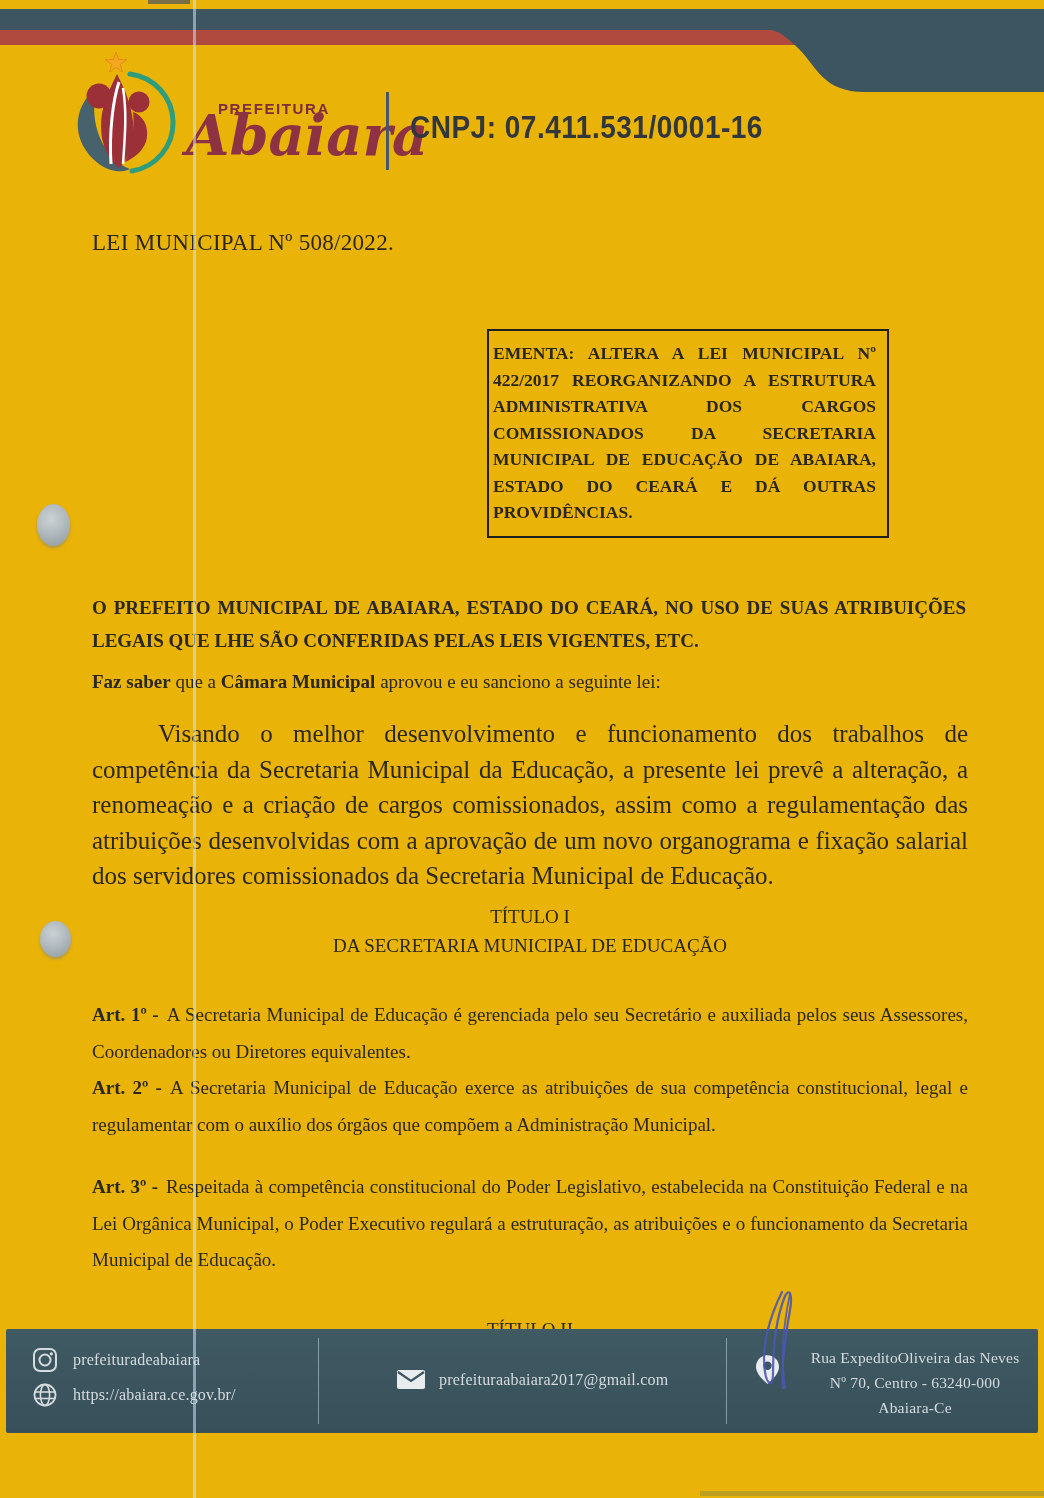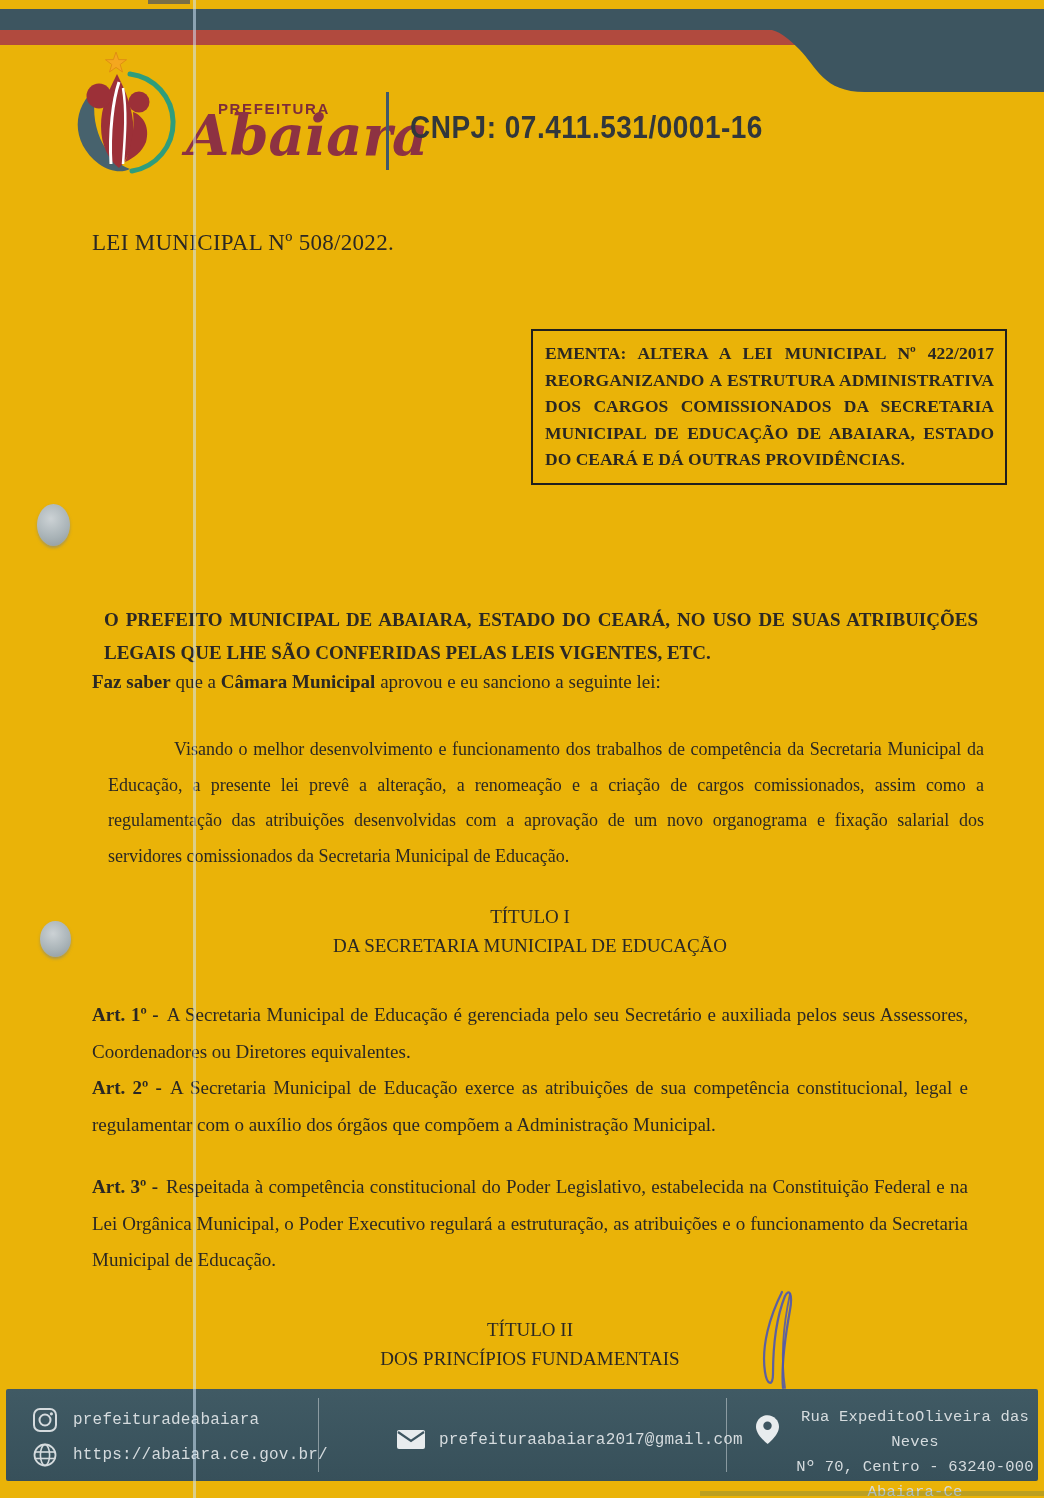--- a/index.html
+++ b/index.html
@@ -28,47 +28,47 @@
   
   .hole{position:absolute;border-radius:50%;
     background:radial-gradient(circle at 42% 35%,#ccd2d5 0%,#aab4b8 55%,#8d989d 100%);
     box-shadow:0 2px 3px rgba(120,130,135,.55);}
   .hole-1{left:37px;top:504px;width:33px;height:42px;}
   .hole-2{left:40px;top:921px;width:31px;height:36px;}
 
   
   .law-number{position:absolute;left:92px;top:230px;font-size:23px;letter-spacing:.3px;}
   .ementa-box{
-    position:absolute;left:487px;top:329px;width:476px;box-sizing:border-box;
-    border:2px solid #1f1f1f;padding:9px 11px 10px 12px;
+    position:absolute;left:487px;top:329px;width:402px;box-sizing:border-box;
+    border:2px solid #1f1f1f;padding:9px 11px 10px 4px;
     font-weight:700;font-size:17.5px;line-height:26.5px;
-    text-align:justify;color:#2a2722;margin-left:44px;
+    text-align:justify;color:#2a2722;
   }
-  .preamble{position:absolute;left:92px;top:591px;width:874px;margin:12px;
+  .preamble{position:absolute;left:92px;top:591px;width:874px;margin:0;
     font-weight:700;font-size:19px;line-height:33px;text-align:justify;}
   .faz-saber{position:absolute;left:92px;top:671px;width:874px;margin:0;font-size:19px;}
-  .intro{position:absolute;left:92px;top:716px;width:876px;margin:16px;
-    font-size:18px;line-height:35.5px;text-align:justify;text-indent:66px;}
+  .intro{position:absolute;left:92px;top:716px;width:876px;margin:0;
+    font-size:25px;line-height:35.5px;text-align:justify;text-indent:66px;}
   .titulo{position:absolute;left:92px;width:876px;text-align:center;
     font-weight:400;font-size:19px;line-height:29px;}
   .t1{top:902px;}
   .t2{top:1315px;}
   .article{position:absolute;left:92px;width:876px;margin:0;
     font-size:19px;line-height:36.5px;text-align:justify;}
   .article b{margin-right:8px;}
   .a1{top:989px;margin-top:8px;}
   .a2{top:1070px;}
   .a3{top:1169px;}
 
   .signature{position:absolute;left:748px;top:1288px;z-index:4;}
 
   
-  .footer{position:absolute;left:6px;top:1389px;width:1032px;height:92px;
+  .footer{position:absolute;left:6px;top:1329px;width:1032px;height:104px;
     background:linear-gradient(#405a64,#37505a);border-radius:2px;
-    font-family:Liberation Mono, monospace;color:#d5dbde;font-size:16px;letter-spacing:.2px;}
+    font-family:Liberation Serif, serif;color:#d5dbde;font-size:16px;letter-spacing:.2px;}
   .f-left{position:absolute;left:26px;top:18px;display:flex;flex-direction:column;gap:9px;}
   .f-row{display:flex;align-items:center;gap:15px;}
   .f-div{position:absolute;top:9px;bottom:9px;width:1px;background:rgba(235,240,242,.45);}
   .d1{left:312px;}
   .d2{left:720px;}
   .f-center{position:absolute;left:390px;top:40px;display:flex;align-items:center;gap:13px;}
   .f-right-pin{position:absolute;left:750px;top:26px;}
   .addr{position:absolute;left:788px;top:16px;width:242px;text-align:center;line-height:25px;font-size:15.5px;}
   .bottom-sliver{position:absolute;left:700px;top:1491px;width:344px;height:5px;background:rgba(63,110,100,.28);}
 </style>

